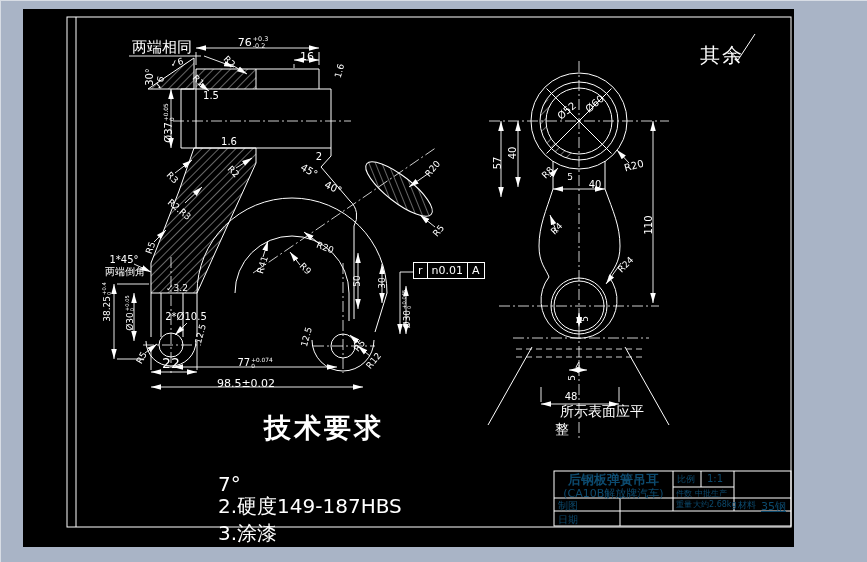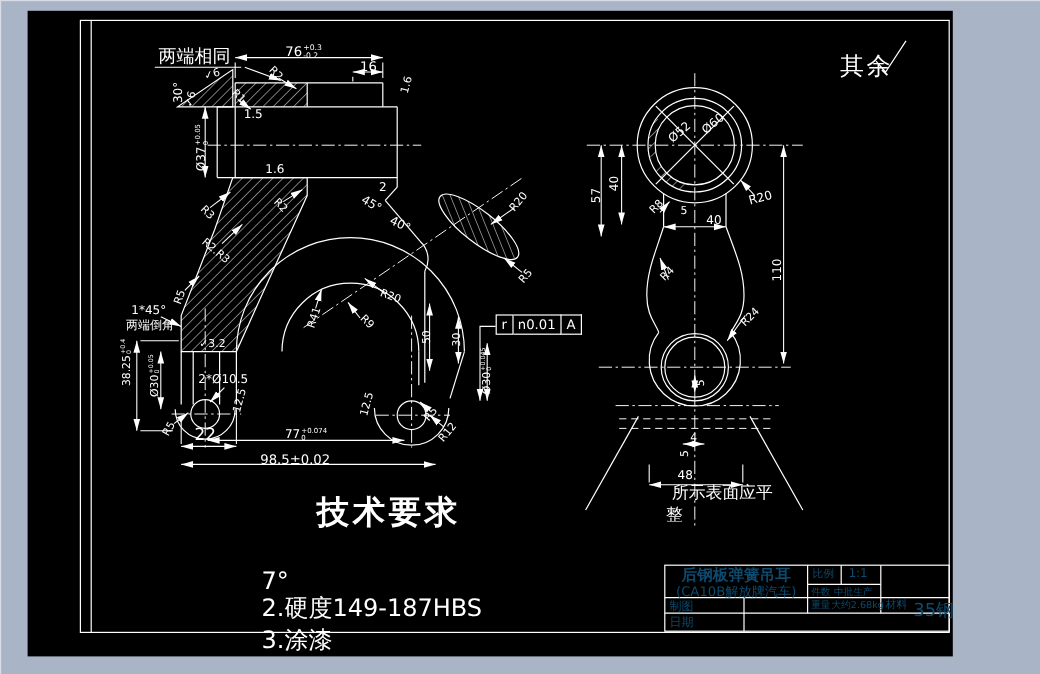--- a/index.html
+++ b/index.html
@@ -205,21 +205,21 @@
 
   <div class="tb" style="left:556px;top:472px;width:113px;text-align:center;font-size:13px;font-weight:bold;">后钢板弹簧吊耳</div>
   <div class="tb" style="left:554px;top:487px;width:117px;text-align:center;font-size:11px;">(CA10B解放牌汽车)</div>
   <div class="tb" style="left:676px;top:474px;font-size:9px;">比例</div>
   <div class="tb" style="left:706px;top:473px;font-size:10px;">1:1</div>
   <div class="tb" style="left:675px;top:489px;font-size:8px;">件数</div>
   <div class="tb" style="left:694px;top:489px;font-size:8px;">中批生产</div>
   <div class="tb" style="left:675px;top:500px;font-size:8px;">重量</div>
   <div class="tb" style="left:692px;top:500px;font-size:8px;">大约2.68kg</div>
   <div class="tb" style="left:737px;top:500px;font-size:9px;">材料</div>
-  <div class="tb" style="left:760px;top:500px;font-size:15px;">35钢</div>
+  <div class="tb" style="left:760px;top:500px;font-size:11px;text-decoration:underline;">35钢</div>
   <div class="tb" style="left:557px;top:500px;font-size:10px;">制图</div>
   <div class="tb" style="left:557px;top:514px;font-size:10px;">日期</div>
 
   <div id="dim-labels">
         <div class="lbl" style="left: 161px; top: 46px; font-size: 15px; transform: translate(-50%, -50%) rotate(0deg);">
           <span>两端相同</span>
         </div>
         <div class="lbl" style="left: 252px; top: 42px; font-size: 11px; transform: translate(-50%, -50%) rotate(0deg);">
           <span>76</span>
           <span class="tol">

